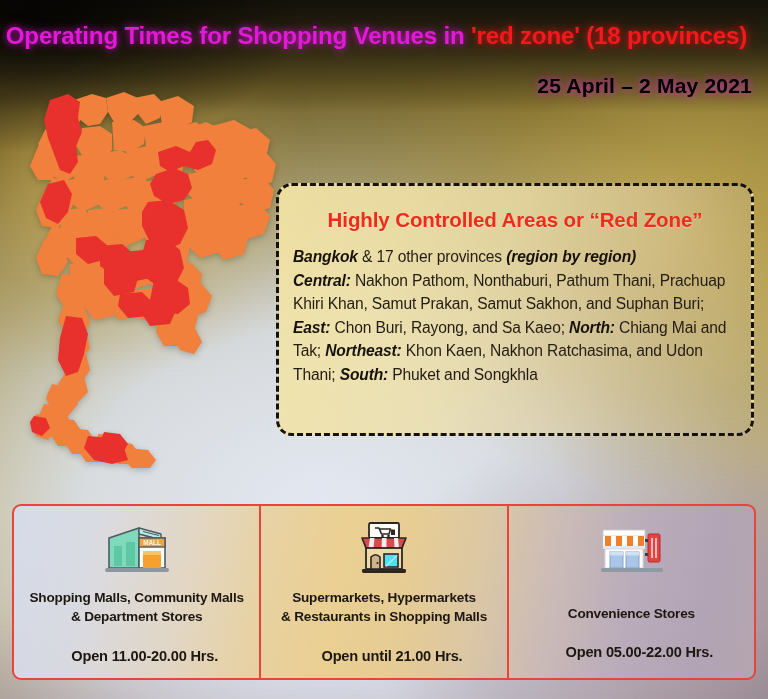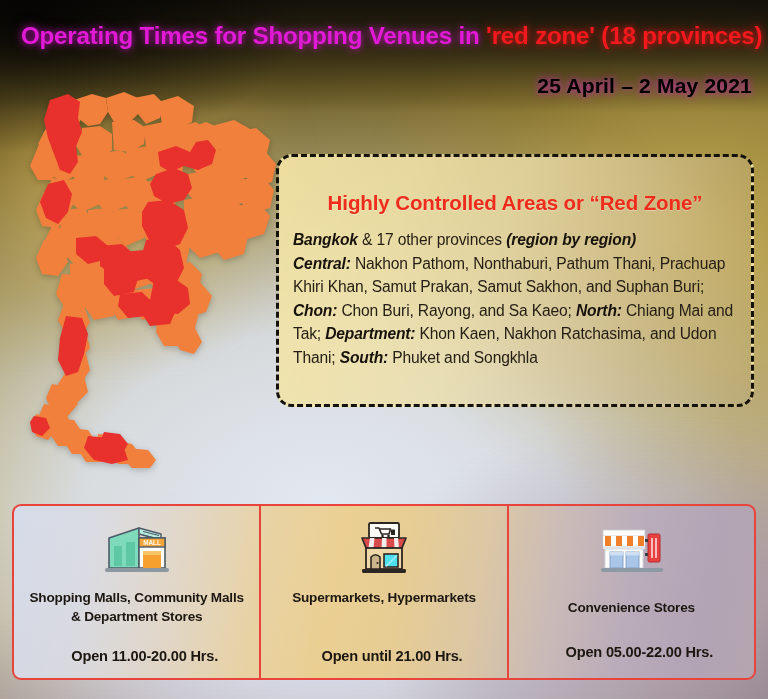--- a/index.html
+++ b/index.html
@@ -69,21 +69,21 @@
     opacity: 0.16;
     background-image:
       repeating-linear-gradient(0deg, rgba(255,255,255,0.05) 0 1px, rgba(0,0,0,0.05) 1px 2px);
     pointer-events: none;
   }
 
   
   .title-wrap {
     position: absolute;
     left: 0; right: 0; top: 24px;
-    text-align: right;
+    text-align: left;
     z-index: 20;
   }
   .title {
     font-size: 24.5px;
     font-weight: bold;
     letter-spacing: -0.2px;
     white-space: nowrap;
     color: #e21ad8;
     text-shadow: 0 0 7px rgba(226,26,216,0.75), 0 0 14px rgba(200,20,190,0.35);
     line-height: 1;
@@ -114,29 +114,29 @@
     width: 272px;
     height: 380px;
     z-index: 10;
   }
   .map-wrap svg { display: block; width: 100%; height: 100%; filter: drop-shadow(0 2px 3px rgba(0,0,0,0.22)); }
 
   
   .redzone-box {
     position: absolute;
     left: 276px;
-    top: 154px;
+    top: 183px;
     width: 478px;
     height: 253px;
     box-sizing: border-box;
     border: 3px dashed #15120b;
     border-radius: 16px;
     background:
       linear-gradient(112deg, rgba(243,228,165,0.92) 0%, rgba(240,226,168,0.88) 24%, rgba(236,222,170,0.80) 44%, rgba(226,210,166,0.62) 62%, rgba(214,196,158,0.38) 78%, rgba(205,188,154,0.18) 92%, rgba(200,184,152,0.08) 100%);
-    padding: 24px 14px 10px 14px;
+    padding: 12px 14px 10px 14px;
     z-index: 15;
   }
   .redzone-title {
     color: #ef2b1c;
     font-size: 20.5px;
     font-weight: bold;
     text-align: center;
     margin: 10px 0 13px 0;
     letter-spacing: -0.1px;
     text-shadow: 0 1px 1px rgba(255,255,255,0.35);
@@ -205,21 +205,21 @@
   .card-hours {
     margin-top: auto;
     text-align: center;
     color: #1c1710;
     font-size: 14.6px;
     font-weight: bold;
     letter-spacing: -0.2px;
     padding-bottom: 2px;
     margin-left: 16px;
   }
-  .card3 .card-title { margin-top: 18px; }
+  .card3 .card-title { margin-top: 24px; }
   .card3 .card-hours { padding-bottom: 6px; }
 </style>
 </head>
 <body>
 
 <div id="poster">
 
   <div class="bg-base"></div>
   <div class="bg-glow-tl"></div>
   <div class="bg-gold-right"></div>
@@ -344,21 +344,21 @@
         <path fill="#e8302c" d="M80,348 L102,350 L116,360 L120,372 L104,376 L86,372 L76,360 Z"></path>
         <path fill="#e8302c" d="M96,344 L112,346 L120,356 L114,366 L98,364 L92,354 Z"></path>
       </g>
     </svg>
   </div>
 
   <div class="redzone-box">
     <div class="redzone-title">Highly Controlled Areas or “Red Zone”</div>
     <div class="redzone-body">
       <b>Bangkok</b><span> &amp; 17 other provinces </span><b>(region by region)</b><br>
-      <b>Central:</b><span> Nakhon Pathom, Nonthaburi, Pathum Thani, Prachuap Khiri Khan, Samut Prakan, Samut Sakhon, and Suphan Buri; </span><b>Chon:</b><span> Chon Buri, Rayong, and Sa Kaeo; </span><b>North:</b><span> Chiang Mai and Tak; </span><b>Department:</b><span> Khon Kaen, Nakhon Ratchasima, and Udon Thani; </span><b>South:</b><span> Phuket and Songkhla</span>
+      <b>Central:</b><span> Nakhon Pathom, Nonthaburi, Pathum Thani, Prachuap Khiri Khan, Samut Prakan, Samut Sakhon, and Suphan Buri; </span><b>East:</b><span> Chon Buri, Rayong, and Sa Kaeo; </span><b>North:</b><span> Chiang Mai and Tak; </span><b>Northeast:</b><span> Khon Kaen, Nakhon Ratchasima, and Udon Thani; </span><b>South:</b><span> Phuket and Songkhla</span>
     </div>
   </div>
 
   <div class="cards">
 
     <div class="card card1">
       <div class="card-icon">
         <svg width="76" height="58" viewBox="0 0 76 58" xmlns="http://www.w3.org/2000/svg">
 
           <path d="M10,18 L40,8 L40,48 L10,48 Z" fill="#7fd9bb" stroke="#4d5b66" stroke-width="1.6" stroke-linejoin="round"></path>
@@ -407,20 +407,21 @@
           <circle cx="28.5" cy="43" r="1.1" fill="#2c2622"></circle>
 
           <rect x="35" y="34" width="14" height="13" fill="#4fe0ef" stroke="#2c2622" stroke-width="1.6"></rect>
           <path d="M36,46 L47,35.5 L49,35.5 L37.5,47 Z" fill="#b4f4fb" opacity="0.75"></path>
 
           <rect x="13" y="49" width="44" height="4" rx="1.4" fill="#2c2622"></rect>
         </svg>
       </div>
       <div class="card-title">
         <span>Supermarkets, Hypermarkets</span><br>
+        <span>&amp; Restaurants in Shopping Malls</span>
       </div>
       <div class="card-hours">Open until 21.00 Hrs.</div>
     </div>
 
     <div class="card card3">
       <div class="card-icon">
         <svg width="76" height="58" viewBox="0 0 76 58" xmlns="http://www.w3.org/2000/svg">
 
           <rect x="10" y="10" width="42" height="6" fill="#fdfdfb" stroke="#c9ccd2" stroke-width="0.8"></rect>
 

